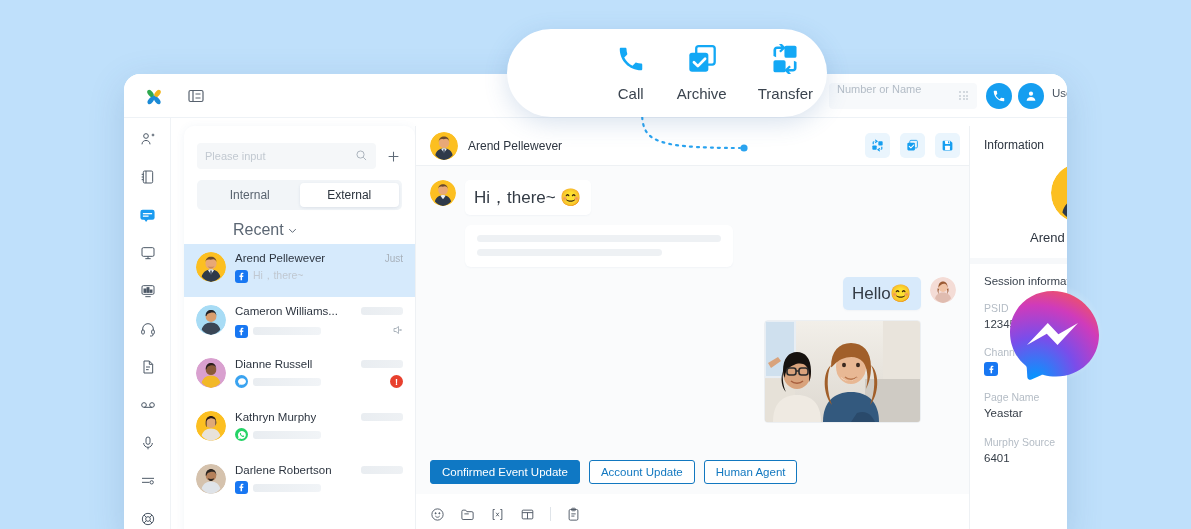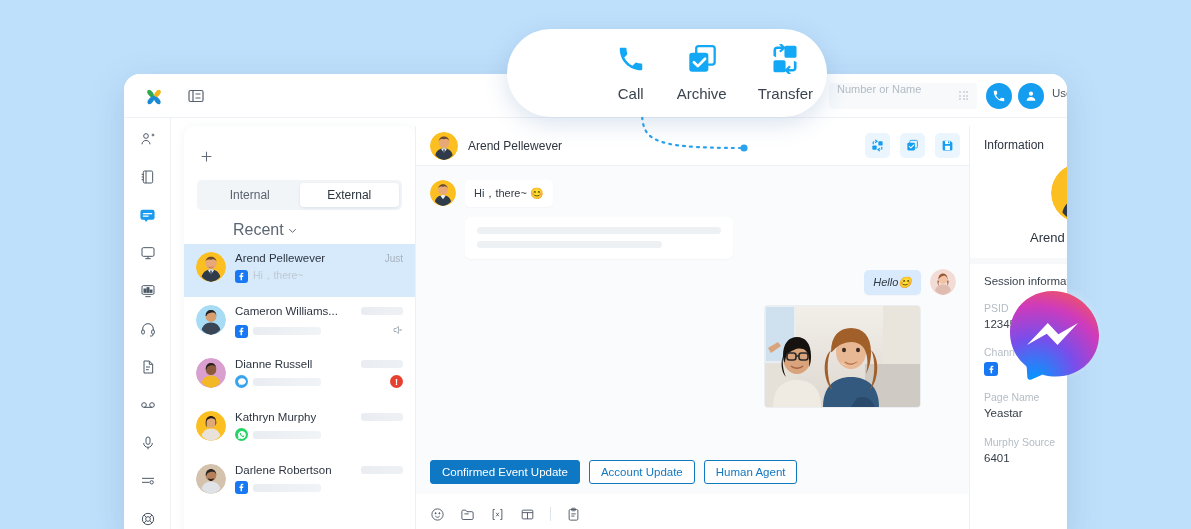--- a/index.html
+++ b/index.html
@@ -87,26 +87,26 @@
     align-items:center; padding:0 14px; border-bottom:1px solid #eef1f4;}
   .chat-head .av{ width:28px;height:28px;border-radius:50%; overflow:hidden; margin-right:10px;}
   .chat-head .nm{ font-size:12px; color:#2d3540;}
   .head-actions{ position:absolute; right:10px; top:7px; display:flex; gap:10px;}
   .hact{ width:25px;height:25px;border-radius:5px;background:#eaf5fd; display:flex;
     align-items:center;justify-content:center; cursor:pointer;}
   .chat-body{ position:absolute; left:0; top:40px; width:554px; height:328px; background:#fafbfc;
     padding:14px; overflow:hidden;}
   .msg{ display:flex; margin-bottom:10px;}
   .msg .mav{ width:26px;height:26px;border-radius:50%;overflow:hidden;flex:none;}
-  .bub{ background:#fff; border-radius:5px; padding:6px 9px; font-size:11px; color:#333b45;
+  .bub{ background:#fff; border-radius:5px; padding:6px 9px; font-size:17px; color:#333b45;
         margin-left:9px; box-shadow:0 1px 2px rgba(100,130,170,.06);}
   .bub-skel{ background:#fff; border-radius:6px; width:268px; height:42px; margin-left:35px;
     padding:10px 12px; box-shadow:0 1px 2px rgba(100,130,170,.06);}
   .skl{ height:7px; border-radius:4px; background:#eef1f4; margin-bottom:7px;}
-  .msg.out{ justify-content:flex-end; align-items:flex-end;font-style:italic;}
+  .msg.out{ justify-content:flex-end; align-items:flex-start;}
   .bub.out{ background:#d8eafb; margin-left:0; margin-right:9px;}
   .photo{ width:157px;height:103px;border-radius:4px; overflow:hidden; margin-left:auto; margin-right:35px;
     border:1px solid #eceff2;}
   .quick{ position:absolute; left:14px; bottom:50px; display:flex; gap:9px;}
   .qbtn{ height:24px; padding:0 11px; border:1px solid #1278c0; border-radius:3px; background:#fff;
     color:#1278c0; font-size:11.5px; display:flex;align-items:center; cursor:pointer; white-space:nowrap;}
   .qbtn.fill{ background:#0f78c4; color:#fff; border-color:#0f78c4;}
   .composer{ position:absolute; left:0; bottom:0; width:554px; height:40px; display:flex;
     align-items:center; gap:15px; padding:0 14px;}
   .cicon{ width:15px;height:15px; color:#4e5864; cursor:pointer; display:flex;align-items:center;justify-content:center;}
@@ -307,20 +307,29 @@
               <line x1="14.5" y1="9.5" x2="18" y2="6"></line>
             <line x1="9.5" y1="14.5" x2="6" y2="18"></line>
               <line x1="14.5" y1="14.5" x2="18" y2="18"></line>
           </svg>
         </span>
       </div>
     </div>
 
     <div class="listcol">
       <div class="search-row">
+        <div class="search-box">
+          <span>Please input</span>
+          <span class="mag">
+            <svg width="13" height="13" viewBox="0 0 20 20" fill="none" stroke="#a9b2bb" stroke-width="1.5">
+              <circle cx="8.5" cy="8.5" r="5.5"></circle>
+                <line x1="12.7" y1="12.7" x2="17" y2="17"></line>
+            </svg>
+          </span>
+        </div>
         <div class="plus-btn">
           <svg width="15" height="15" viewBox="0 0 20 20" stroke="#5f6b78" stroke-width="1.4">
             <line x1="10" y1="3.5" x2="10" y2="16.5"></line>
               <line x1="3.5" y1="10" x2="16.5" y2="10"></line>
           </svg>
         </div>
       </div>
 
       <div class="segctl">
         <div class="seg">Internal</div>

